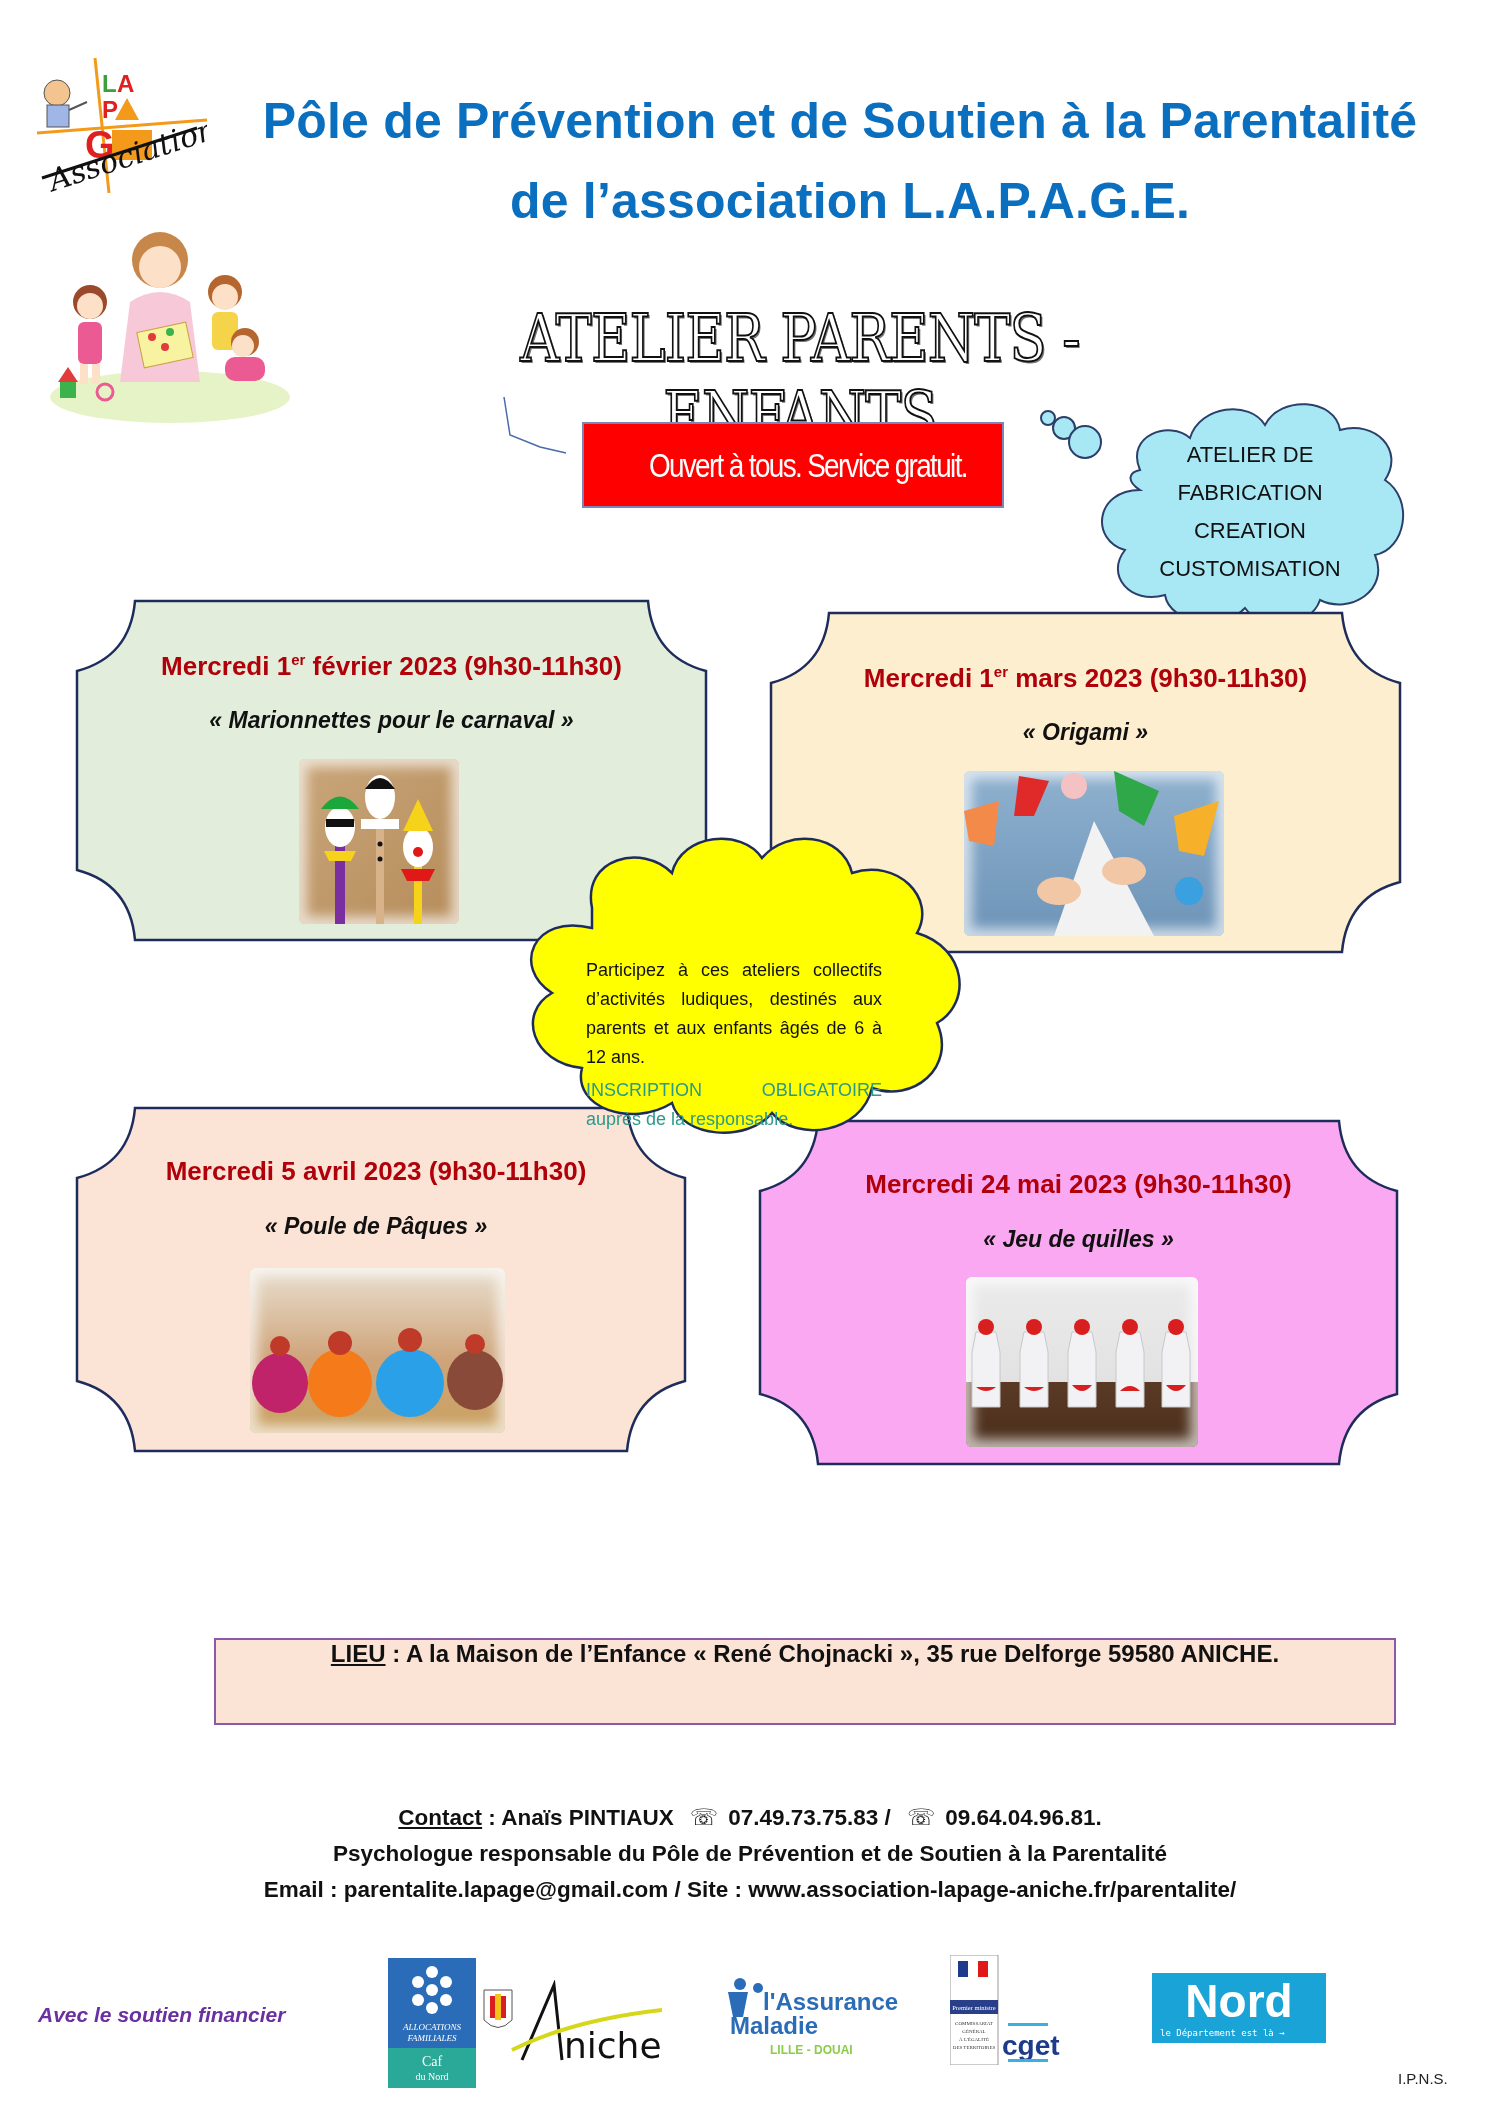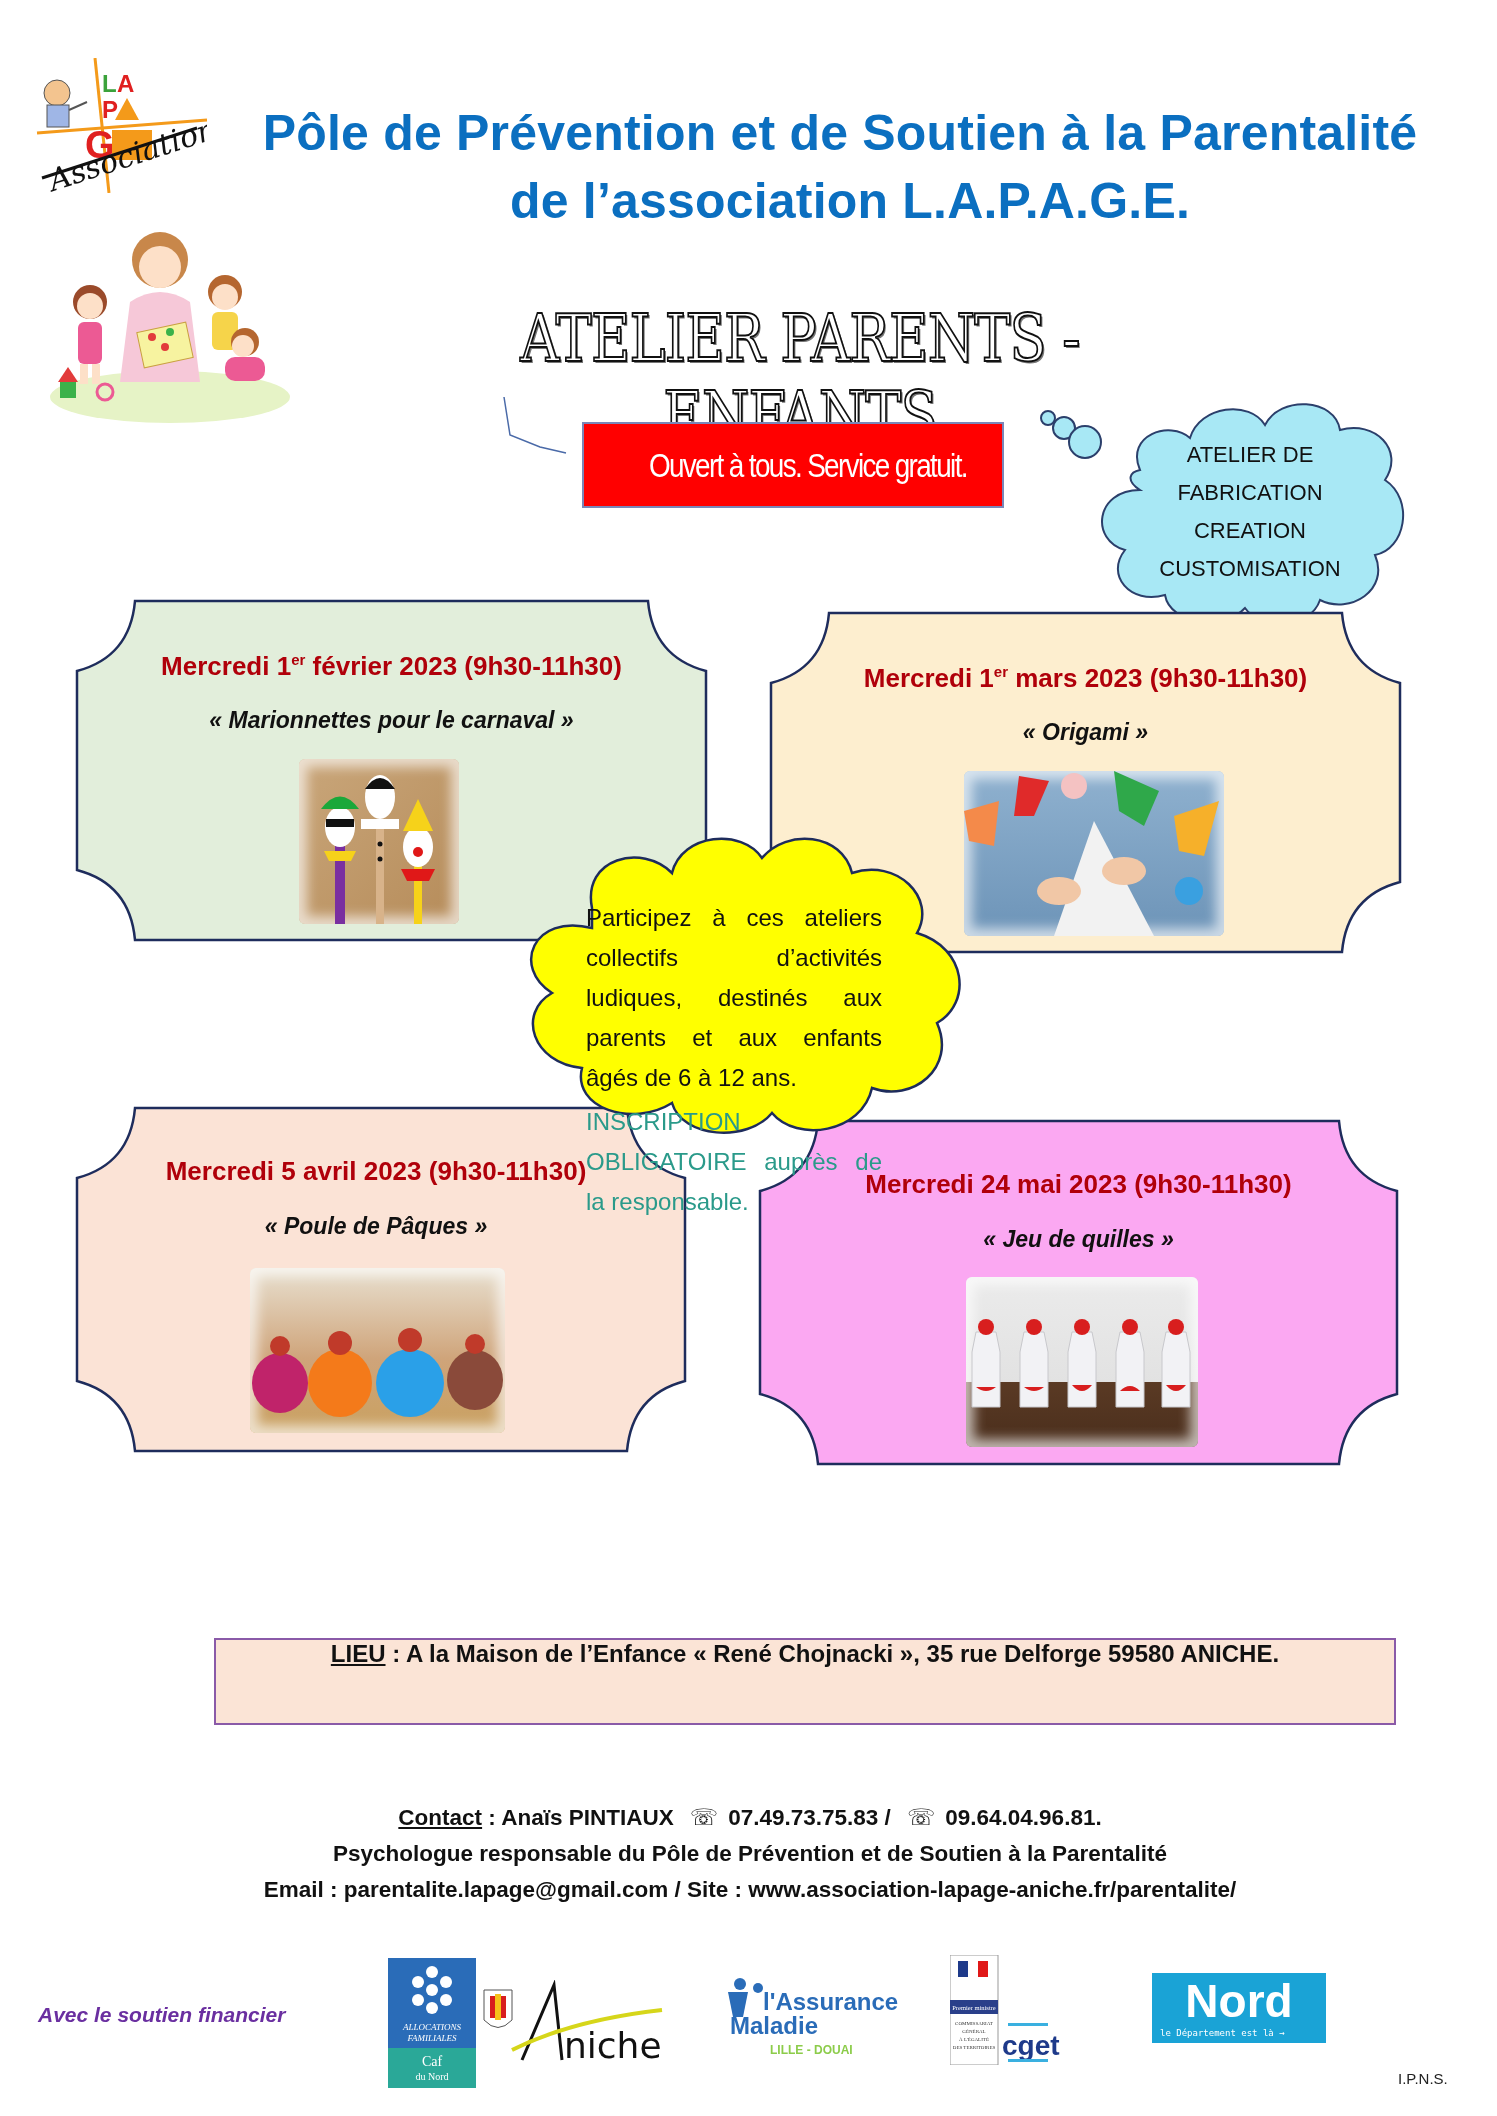--- a/index.html
+++ b/index.html
@@ -22,21 +22,21 @@
 
   
   .card { position: absolute; }
   .card svg.frame { position: absolute; left: 0; top: 0; }
   .card .date { position: absolute; left: 0; width: 100%; text-align: center; color: #b0000a; font-weight: bold; font-size: 26px; }
   .card .date sup { font-size: 15px; vertical-align: 10px; }
   .card .subtitle { position: absolute; left: 0; width: 100%; text-align: center; font-style: italic; font-weight: bold; font-size: 23px; color: #111; }
   .card .photo { position: absolute; border-radius: 6px; box-shadow: 0 0 12px 8px rgba(255,255,255,0.65) inset; overflow: hidden; }
 
   .yellow-cloud { left: 512px; top: 828px; width: 470px; height: 315px; }
-  .yellow-text { left: 586px; top: 898px; width: 296px; font-size: 24px; line-height: 40px; text-align: justify; color: #111; }
+  .yellow-text { left: 586px; top: 956px; width: 296px; font-size: 18px; line-height: 29px; text-align: justify; color: #111; }
   .yellow-text .insc { color: #2a9a8a; }
 
   .lieu { left: 214px; top: 1638px; width: 1182px; height: 87px; background: #fbe4d6; border: 2px solid #8a5aa8; display: flex; align-items: flex-start; justify-content: center; font-weight: bold; font-size: 24px; }
   .lieu u { text-decoration: underline; }
 
   .contact { left: 100px; width: 1300px; text-align: center; font-weight: bold; font-size: 22.5px; color: #111; margin-top: 42px; }
   .contact u { text-decoration: underline; }
   .phone { display: inline-block; font-weight: normal; margin: 0 10px; }
 
   .support { left: 38px; top: 2003px; color: #6a2fa0; font-style: italic; font-weight: bold; font-size: 21px; }
@@ -62,21 +62,21 @@
     <text x="90" y="34" font-family="Liberation Sans, sans-serif" font-size="24" font-weight="bold" fill="#e02020">A</text>
     <text x="75" y="60" font-family="Liberation Sans, sans-serif" font-size="24" font-weight="bold" fill="#e02020">P</text>
     <polygon points="88,62 100,40 112,62" fill="#f49a1a"></polygon>
     <text x="58" y="100" font-family="Liberation Sans, sans-serif" font-size="38" font-weight="bold" fill="#e02020">G</text>
     <rect x="85" y="72" width="40" height="30" fill="#f49a1a"></rect>
     <text x="18" y="118" font-family="DejaVu Serif, serif" font-style="italic" font-size="30" fill="#111" transform="rotate(-18 70 100)">Association</text>
     <line x1="15" y1="120" x2="170" y2="70" stroke="#111" stroke-width="3"></line>
   </svg>
 </div>
 
-<div class="abs title-line" style="top:92px;margin-top:12px;">Pôle de Prévention et de Soutien à la Parentalité</div>
+<div class="abs title-line" style="top:92px;">Pôle de Prévention et de Soutien à la Parentalité</div>
 <div class="abs title-line" style="top:172px; left:210px;">de l’association L.A.P.A.G.E.</div>
 
 <div class="abs kids">
   <svg width="250" height="205" viewBox="0 0 250 205">
     <ellipse cx="130" cy="175" rx="120" ry="26" fill="#e6f3c6"></ellipse>
 
     <circle cx="120" cy="38" r="28" fill="#c8874a"></circle>
     <circle cx="120" cy="45" r="21" fill="#fde0c8"></circle>
     <path d="M90 80 Q120 60 150 80 L160 160 L80 160 Z" fill="#f6c8d8"></path>
     <rect x="100" y="105" width="50" height="36" fill="#f7f3a0" stroke="#c9a040" transform="rotate(-12 125 123)"></rect>

